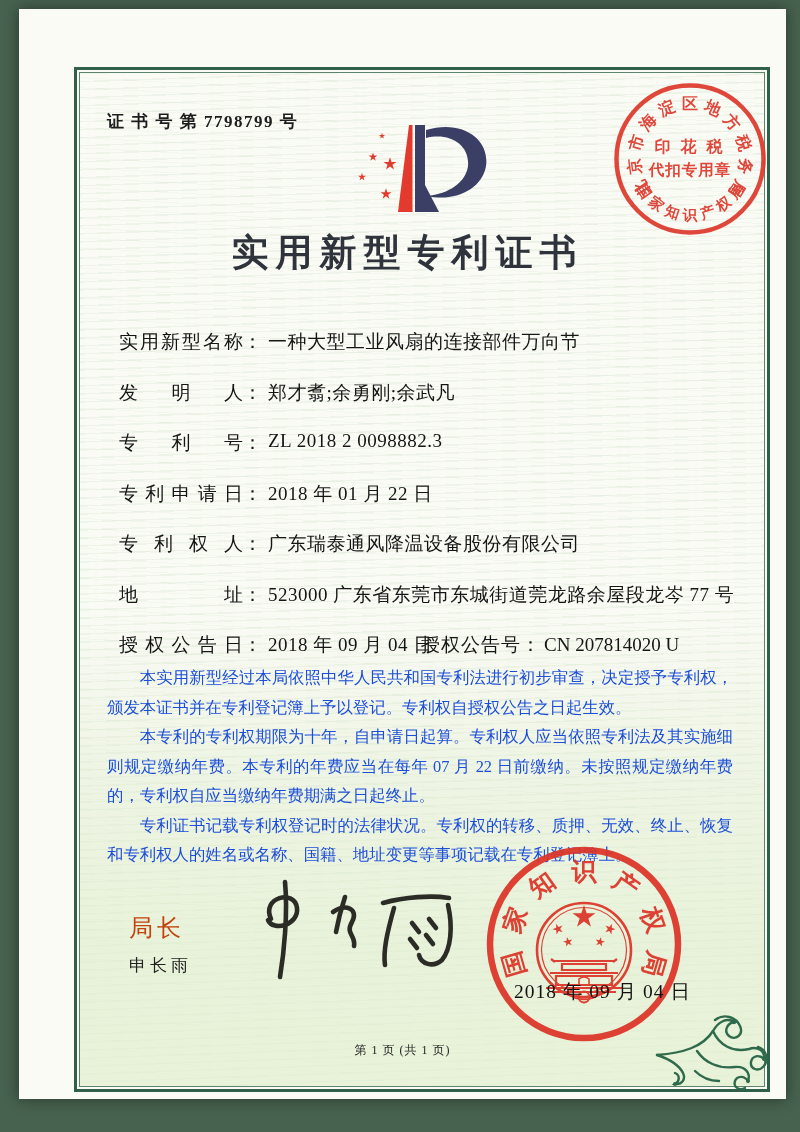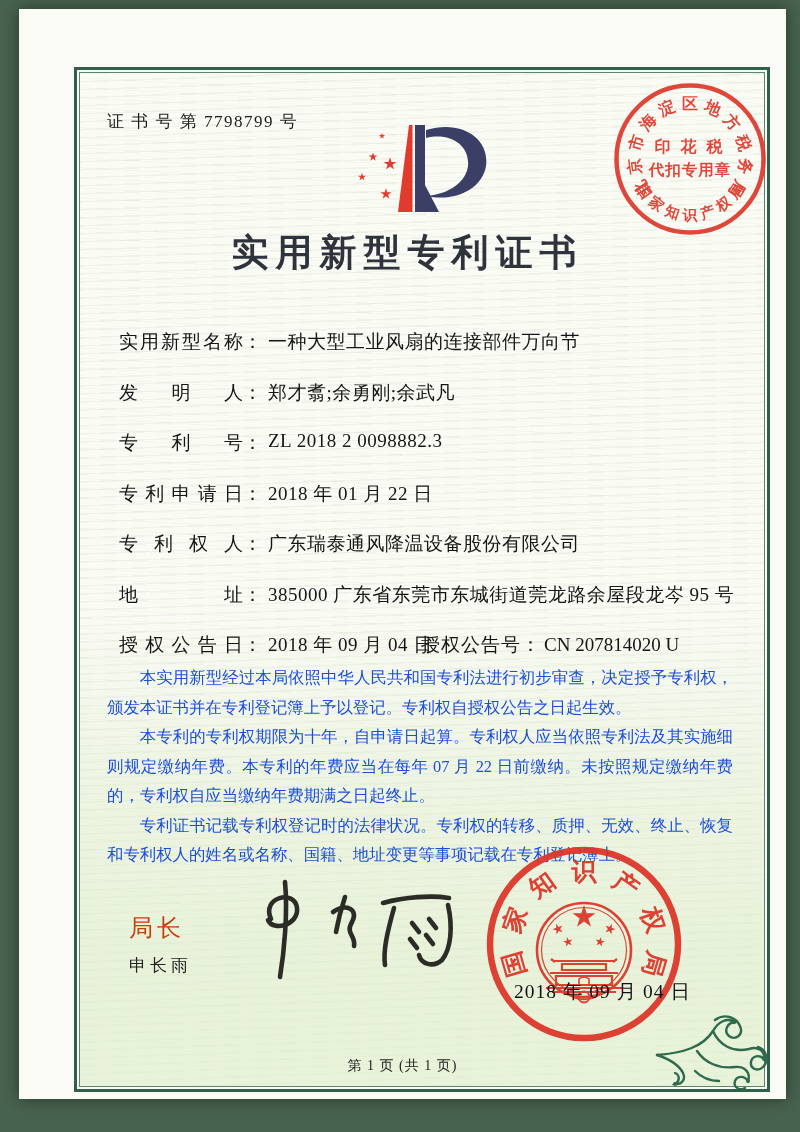--- a/index.html
+++ b/index.html
@@ -19,42 +19,42 @@
   }
   .frame-inner{
     position:absolute;inset:2px;border:1px solid #5d846e;
     background:
       linear-gradient(to bottom, rgba(216,234,197,0) 0%, rgba(216,234,197,0) 52%,
         rgba(216,234,197,.38) 70%, rgba(221,237,201,.62) 86%, rgba(224,239,204,.68) 100%),
       repeating-linear-gradient(178deg, rgba(132,178,120,.10) 0 1.5px, rgba(255,255,255,0) 1.5px 8px),
       repeating-linear-gradient(-177deg, rgba(132,178,120,.06) 0 1px, rgba(255,255,255,0) 1px 10px);
   }
   .content{position:absolute;inset:0;z-index:3;color:#151515;}
-  .cert-no{position:absolute;left:88px;top:101px;font-size:17px;letter-spacing:1.5px;color:#1d1d1d;}
+  .cert-no{position:absolute;left:88px;top:101px;font-size:17px;letter-spacing:1.5px;color:#1d1d1d;font-weight:bold;}
   .logo{position:absolute;left:330px;top:116px;width:146px;height:102px;}
   .tax-stamp{position:absolute;left:591px;top:70px;width:160px;height:160px;opacity:.92;}
   .title{
     position:absolute;left:10px;right:0;top:219px;text-align:center;
     font-size:37px;font-weight:bold;letter-spacing:7px;color:#2e333c;
   }
   .fields{position:absolute;left:100px;top:320px;width:630px;}
   .frow{height:50.5px;font-size:19px;position:relative;white-space:nowrap;}
   .flabel{display:inline-block;width:124px;text-align:justify;text-align-last:justify;vertical-align:top;}
   .fcolon{display:inline-block;vertical-align:top;}
   .fvalue{display:inline-block;margin-left:6px;vertical-align:top;letter-spacing:.5px;}
   .grant-right{position:absolute;left:302px;top:0;}
   .grant-right .glabel{letter-spacing:1px;}
   .paras{position:absolute;left:88px;width:626px;top:654px;font-size:16.4px;line-height:1.8;text-align:justify;color:#1d4ed8;}
   .paras p{margin:0;text-indent:2em;}
   .sig-title{position:absolute;left:110px;top:903px;font-size:24px;letter-spacing:4px;color:#c2410c;}
   .sig-name{position:absolute;left:110px;top:945px;font-size:17px;letter-spacing:4px;color:#222;}
   .signature-svg{position:absolute;left:214px;top:866px;width:235px;height:112px;}
   .big-seal{position:absolute;left:464px;top:834px;width:202px;height:202px;opacity:.93;}
   .seal-date{position:absolute;left:495px;top:969px;font-size:19.5px;color:#121212;letter-spacing:1px;z-index:5;}
-  .footer{position:absolute;left:0;right:0;top:1033px;text-align:center;font-size:14px;color:#222;letter-spacing:1px;margin-top:15px;}
+  .footer{position:absolute;left:0;right:0;top:1033px;text-align:center;font-size:12px;color:#222;letter-spacing:1px;}
   .flourish{position:absolute;left:636px;top:1002px;width:120px;height:84px;z-index:4;}
   svg text{font-family:"Liberation Serif","DejaVu Serif",serif;}
 </style>
 </head>
 <body>
 
 <div class="paper">
   <div class="frame">
     <div class="frame-inner"></div>
   </div>
@@ -122,21 +122,21 @@
       <div class="frow">
         <span class="flabel">专利号</span><span class="fcolon">：</span><span class="fvalue">ZL 2018 2 0098882.3</span>
       </div>
       <div class="frow">
         <span class="flabel">专利申请日</span><span class="fcolon">：</span><span class="fvalue">2018 年 01 月 22 日</span>
       </div>
       <div class="frow">
         <span class="flabel">专利权人</span><span class="fcolon">：</span><span class="fvalue">广东瑞泰通风降温设备股份有限公司</span>
       </div>
       <div class="frow">
-        <span class="flabel">地址</span><span class="fcolon">：</span><span class="fvalue">385000 广东省东莞市东城街道莞龙路余屋段龙岑 95 号</span>
+        <span class="flabel">地址</span><span class="fcolon">：</span><span class="fvalue">523000 广东省东莞市东城街道莞龙路余屋段龙岑 77 号</span>
       </div>
       <div class="frow">
         <span class="flabel">授权公告日</span><span class="fcolon">：</span><span class="fvalue">2018 年 09 月 04 日</span>
         <span class="grant-right">
           <span class="glabel">授权公告号</span><span>：</span><span style="margin-left:4px;">CN 207814020 U</span>
         </span>
       </div>
     </div>
 
     <div class="paras">

